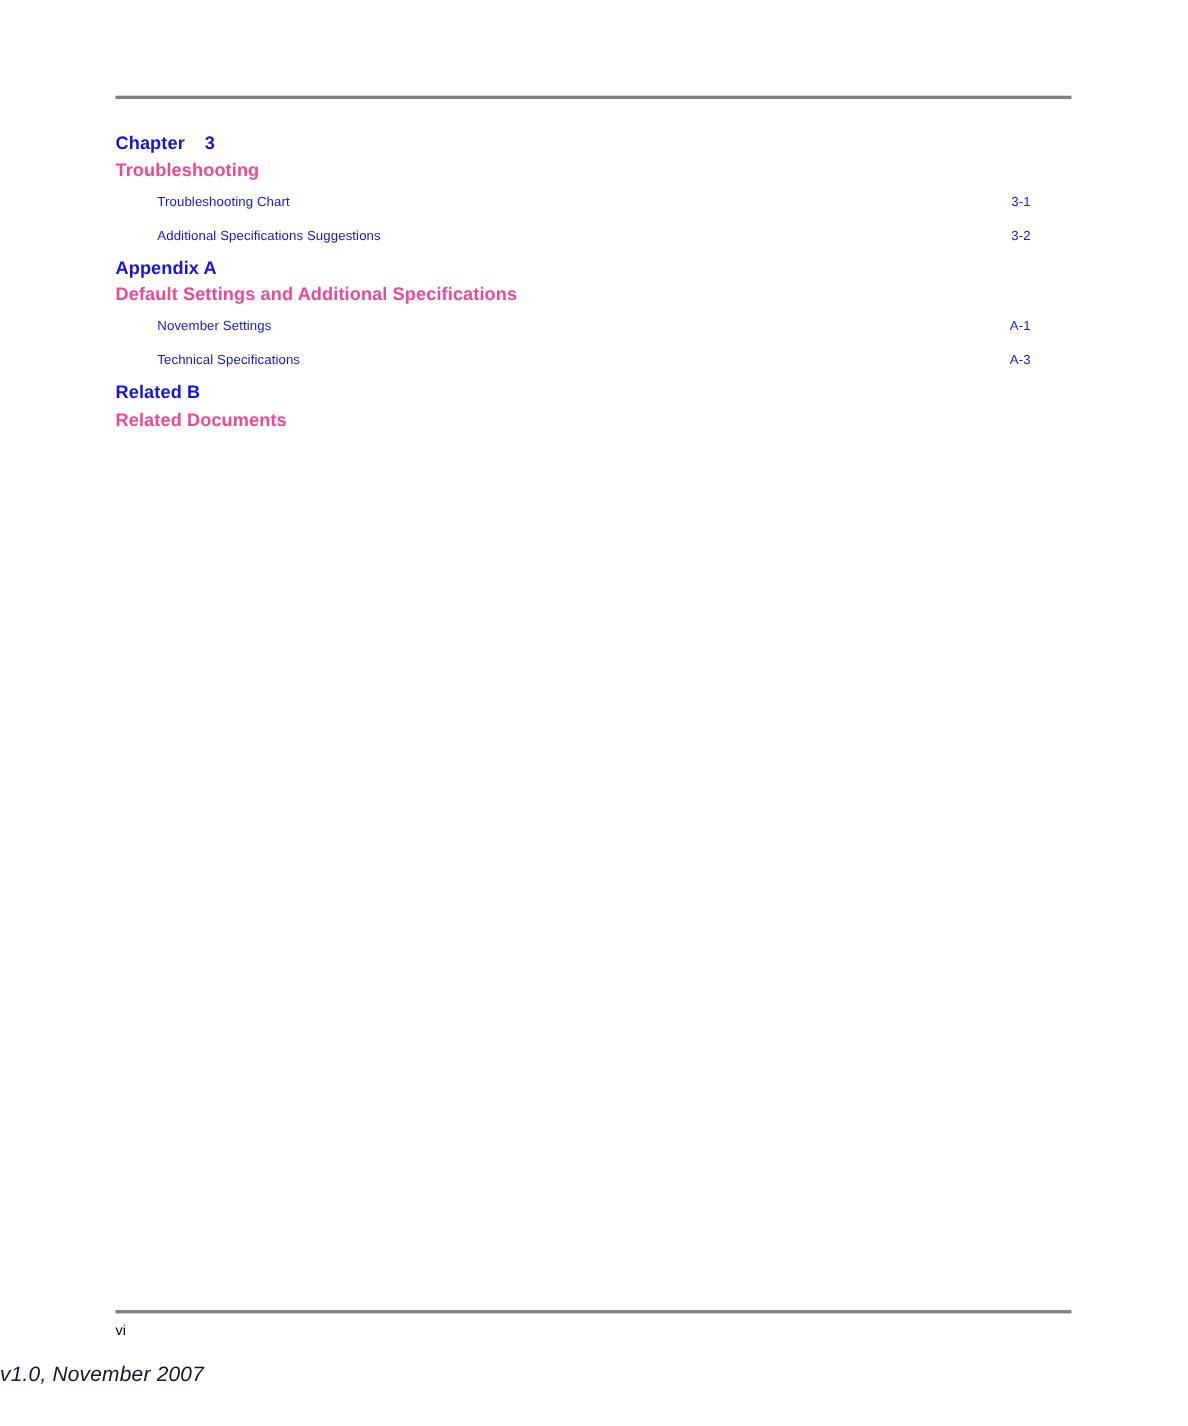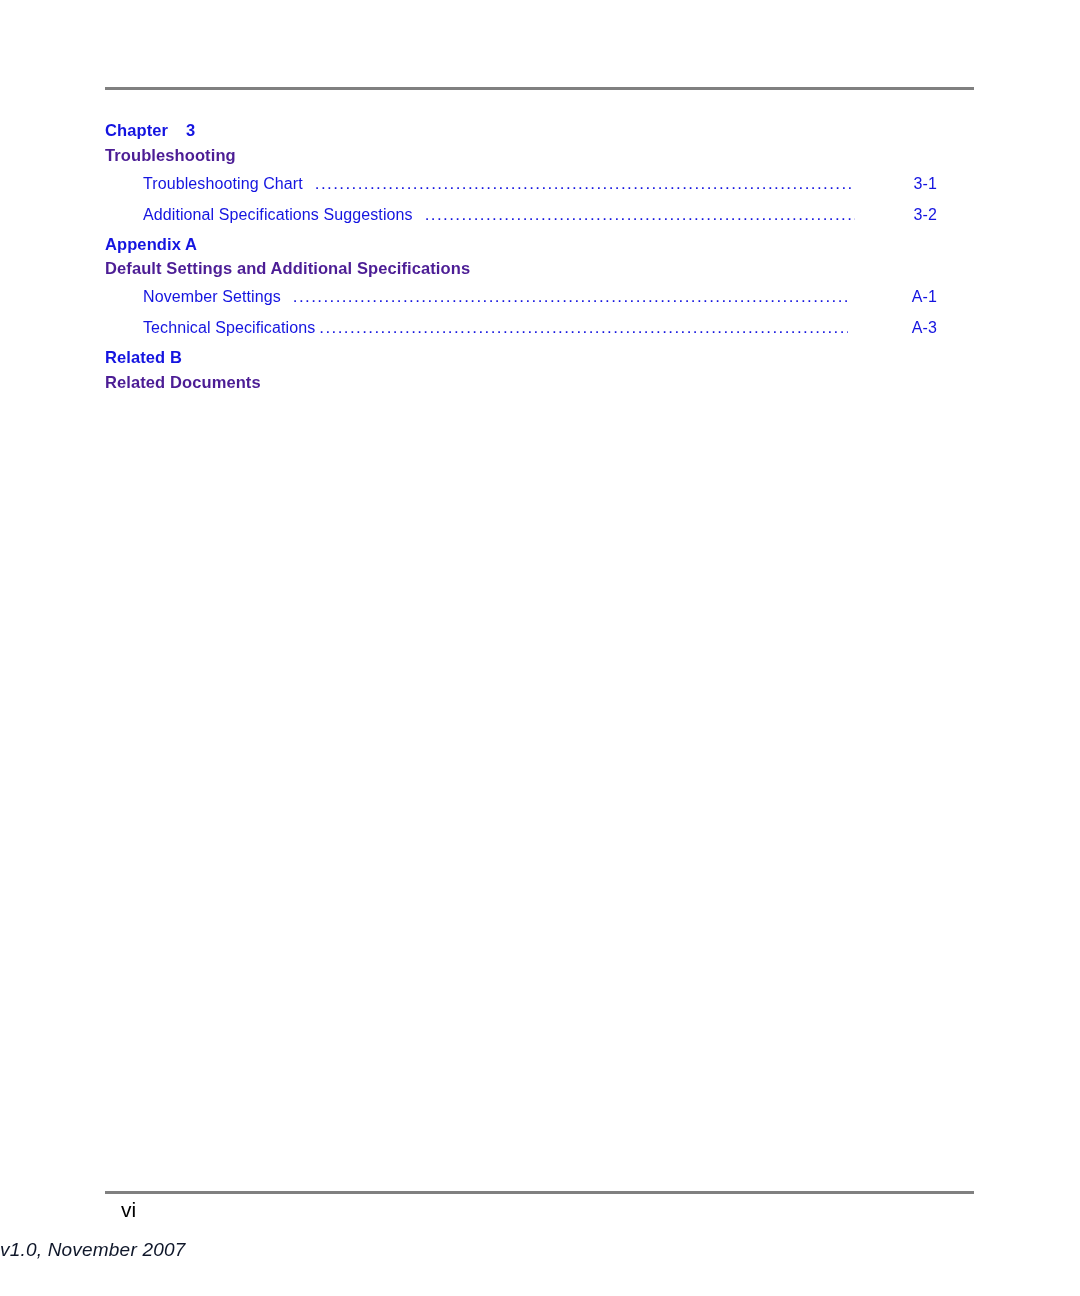--- a/index.html
+++ b/index.html
@@ -52,34 +52,34 @@
     line-height: 24.5px;
     letter-spacing: 0.1px;
     white-space: pre;
     display: block;
   }
   .group-head .num {
     display: inline-block;
     margin-left: 18px;
   }
   .group-title {
-    color: #4c1d95;
+    color: #ec4899;
     font-weight: bold;
     font-size: 16.5px;
     line-height: 25px;
     letter-spacing: 0.1px;
     display: block;
   }
 
   
   .entry {
     display: flex;
     align-items: baseline;
     color: #1414e0;
-    font-size: 16px;
+    font-size: 12px;
     line-height: 31px;
     padding-left: 38px;
     white-space: nowrap;
   }
   .entry-label {
     flex: 0 0 auto;
     letter-spacing: 0.1px;
   }
   .leader {
     flex: 1 1 auto;
@@ -111,23 +111,22 @@
 
   
   .sp-after-entries { height: 2px; }
 
   
   .footer-folio {
     position: absolute;
     left: 105px;
     top: 1200px;
     color: #000000;
-    font-size: 21px;
+    font-size: 13px;
     line-height: 20px;
-    margin-left: 16px;
   }
   .footer-version {
     position: absolute;
     left: 0;
     top: 1238px;
     width: 1080px;
     color: #0f172a;
     font-size: 19px;
     font-style: italic;
     line-height: 24px;

